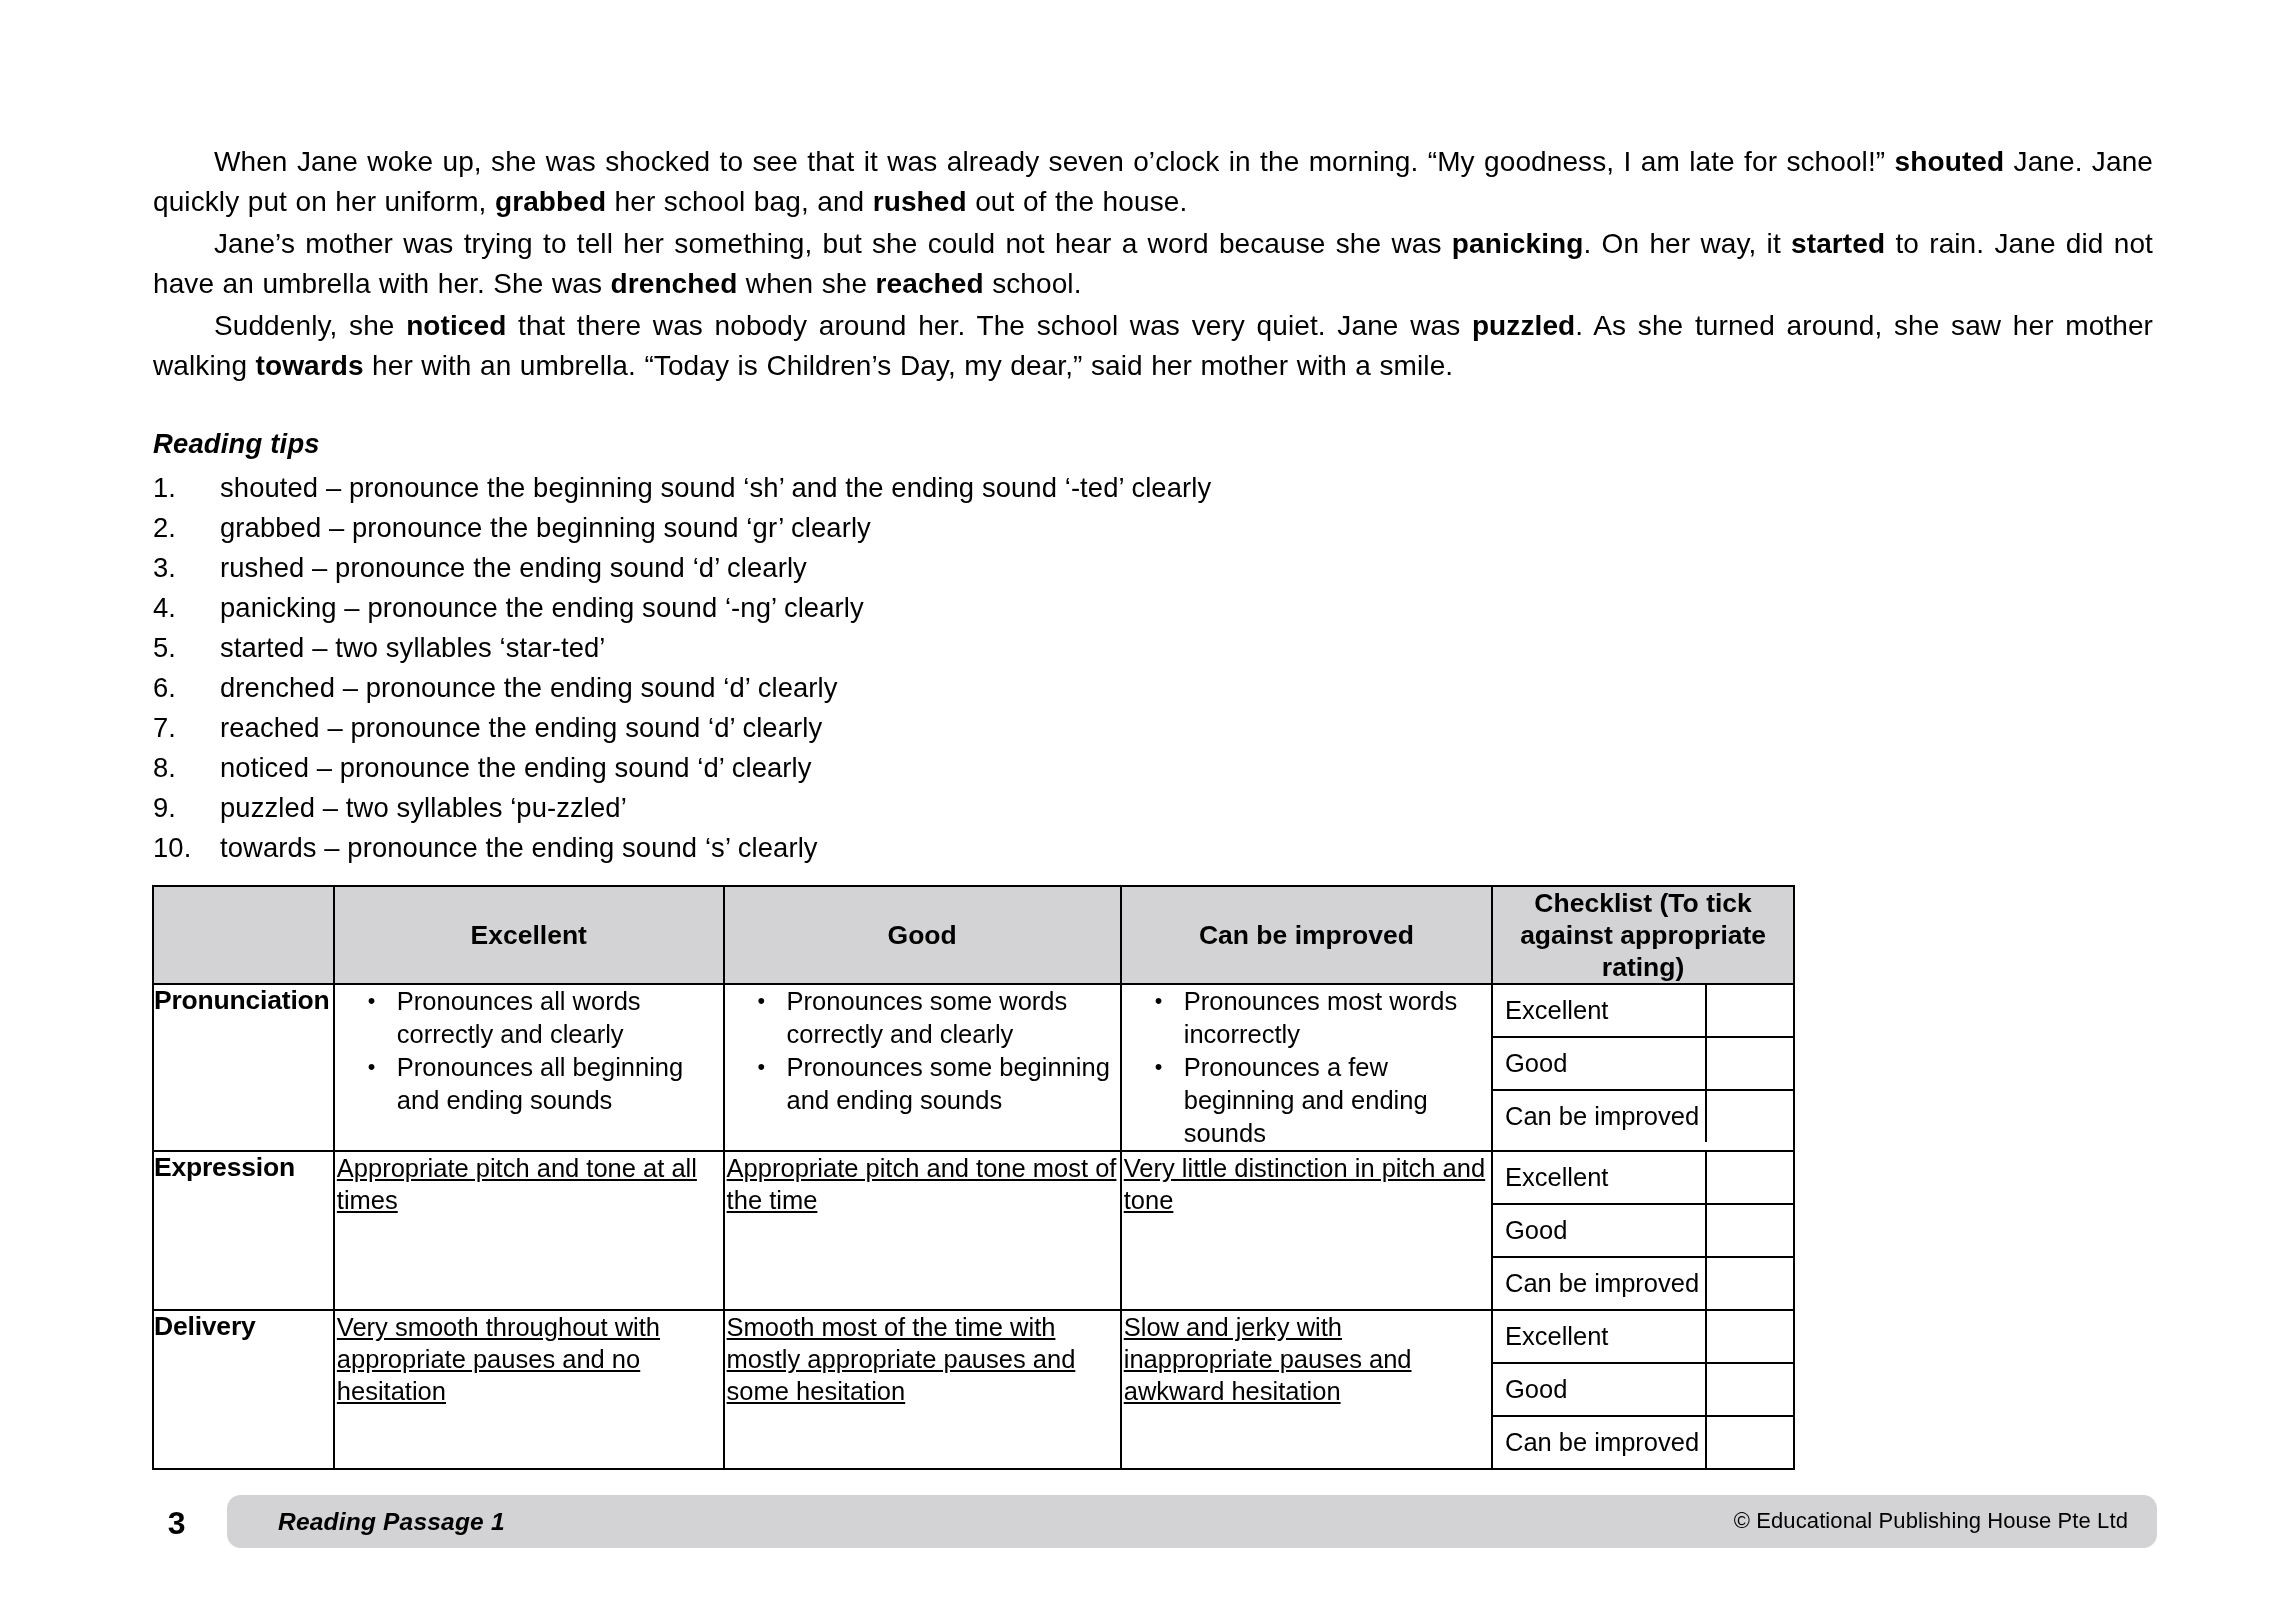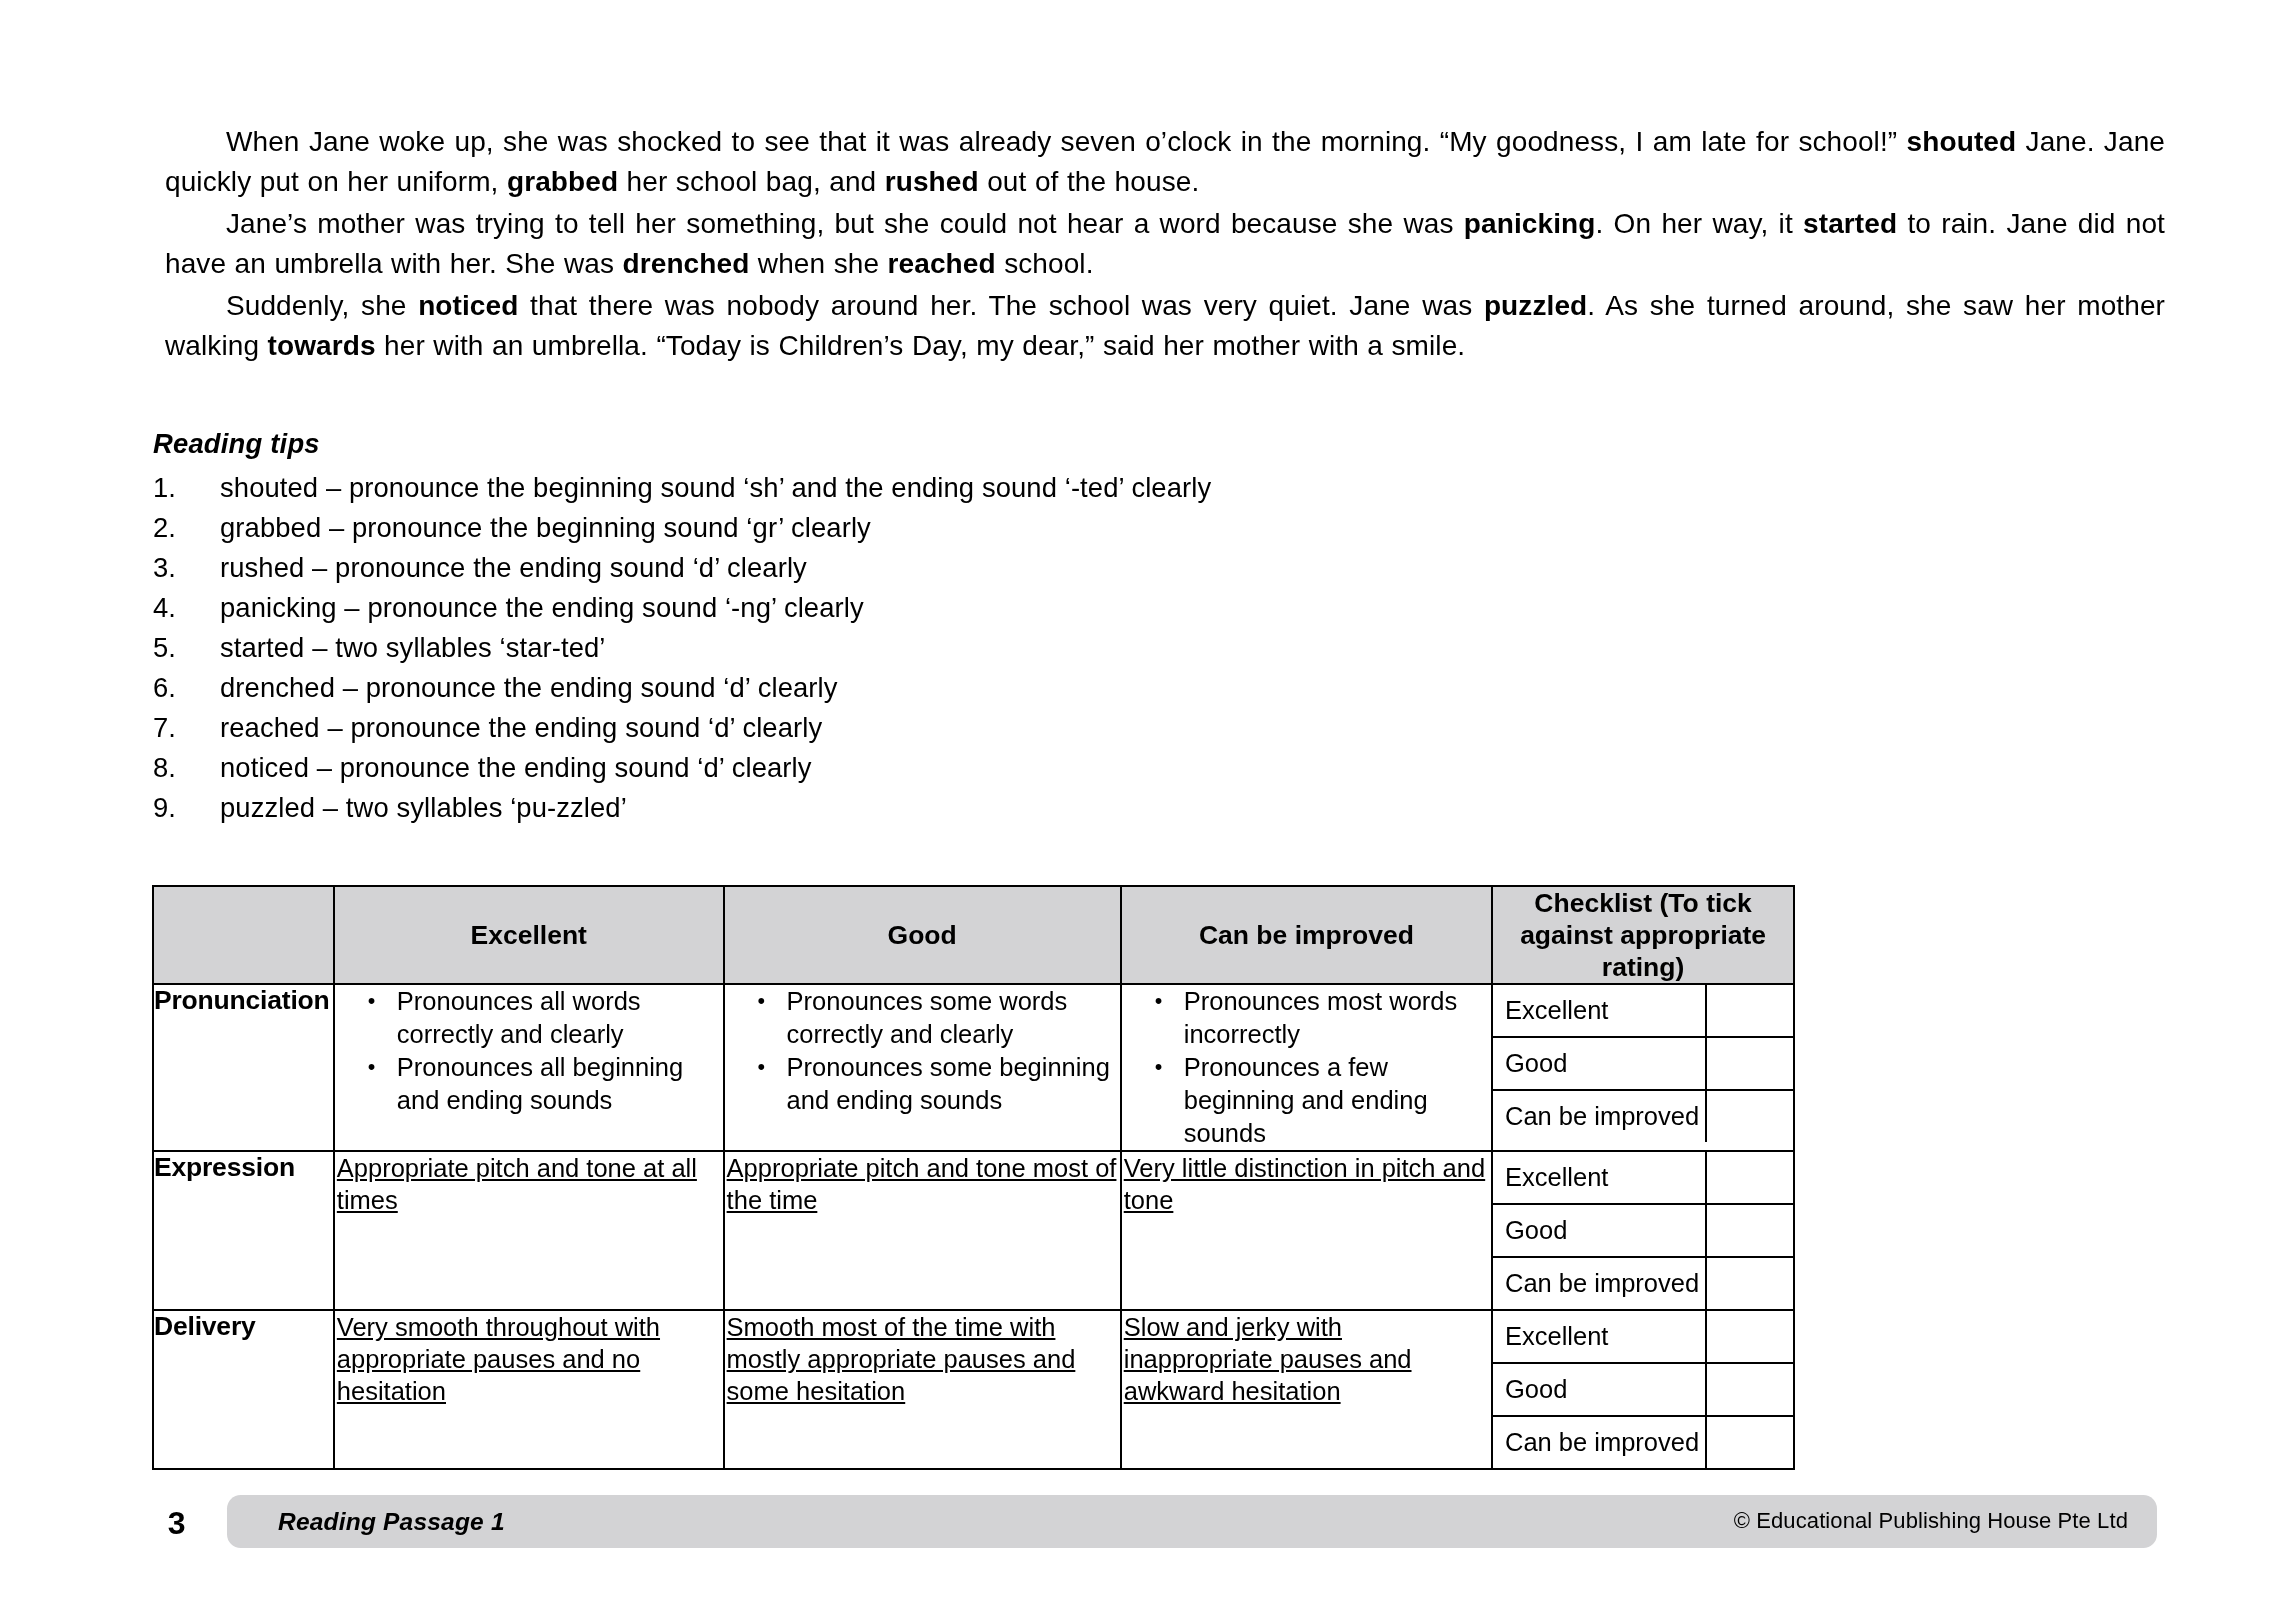--- a/index.html
+++ b/index.html
@@ -21,23 +21,22 @@
     left: 0; top: 0;
     width: 2293px;
     height: 1621px;
     background: #fff;
   }
 
   
   .passage {
     position: absolute;
     left: 153px;
-    top: 122px;
+    top: 142px;
     width: 2000px;
-    margin-left: 12px;
   }
   .para {
     font-size: 28px;
     line-height: 40px;
     text-indent: 61px;
     text-align: justify;
     margin: 0 0 2px 0;
     letter-spacing: 0.1px;
     word-spacing: 0.6px;
   }
@@ -231,20 +230,24 @@
         <div class="tip-num">7.</div>
         <div class="tip-text">reached – pronounce the ending sound ‘d’ clearly</div>
       </div>
       <div class="tip-row">
         <div class="tip-num">8.</div>
         <div class="tip-text">noticed – pronounce the ending sound ‘d’ clearly</div>
       </div>
       <div class="tip-row">
         <div class="tip-num">9.</div>
         <div class="tip-text">puzzled – two syllables ‘pu-zzled’</div>
+      </div>
+      <div class="tip-row">
+        <div class="tip-num">10.</div>
+        <div class="tip-text">towards – pronounce the ending sound ‘s’ clearly</div>
       </div>
     </div>
 
   <table class="rubric">
     <colgroup>
       <col style="width:148px">
       <col style="width:319px">
       <col style="width:325px">
       <col style="width:304px">
       <col style="width:172px">

